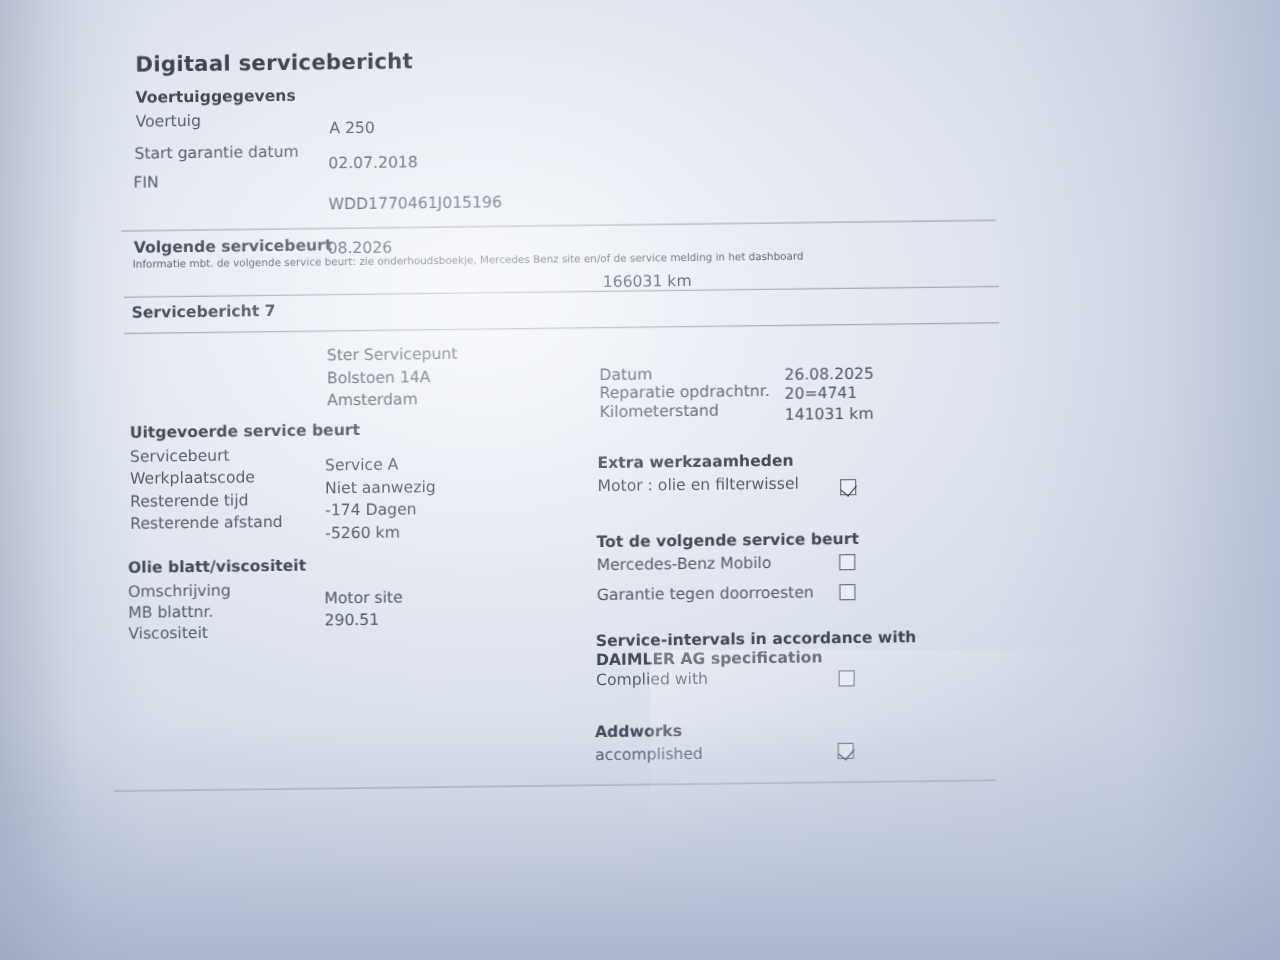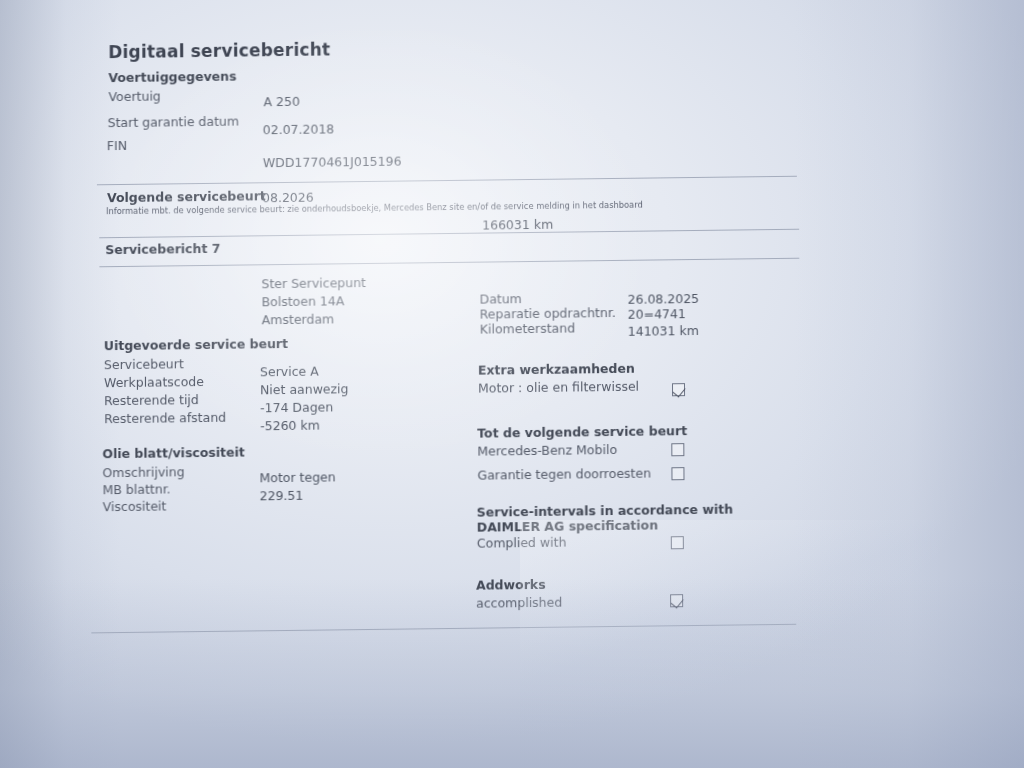--- a/index.html
+++ b/index.html
@@ -160,23 +160,23 @@
     <div class="t lbl" style="left:44px; top:381px;">Werkplaatscode</div>
     <div class="t val" style="left:200px; top:372px;">Service A</div>
     <div class="t lbl" style="left:44px; top:399px;">Resterende tijd</div>
     <div class="t val" style="left:200px; top:390px;">Niet aanwezig</div>
     <div class="t lbl" style="left:44px; top:417px;">Resterende afstand</div>
     <div class="t val" style="left:200px; top:408px;">-174 Dagen</div>
     <div class="t val" style="left:200px; top:426px;">-5260 km</div>
 
     <div class="t h" style="left:42px; top:452px;">Olie blatt/viscositeit</div>
     <div class="t lbl" style="left:42px; top:471px;">Omschrijving</div>
-    <div class="t val" style="left:199px; top:478px;">Motor tegen</div>
+    <div class="t val" style="left:199px; top:478px;">Motor site</div>
     <div class="t lbl" style="left:42px; top:488px;">MB blattnr.</div>
-    <div class="t val" style="left:199px; top:496px;">229.51</div>
+    <div class="t val" style="left:199px; top:496px;">290.51</div>
     <div class="t lbl" style="left:42px; top:505px;">Viscositeit</div>
 
     <div class="t h" style="left:418px; top:373px;">Extra werkzaamheden</div>
     <div class="t lbl" style="left:418px; top:391px;">Motor : olie en filterwissel</div>
     <div class="cb checked" style="left:612px; top:396px;"></div>
 
     <div class="t h" style="left:417px; top:436px;">Tot de volgende service beurt</div>
     <div class="t lbl" style="left:417px; top:454px;">Mercedes-Benz Mobilo</div>
     <div class="cb" style="left:611px; top:456px;"></div>
     <div class="t lbl" style="left:417px; top:478px;">Garantie tegen doorroesten</div>

